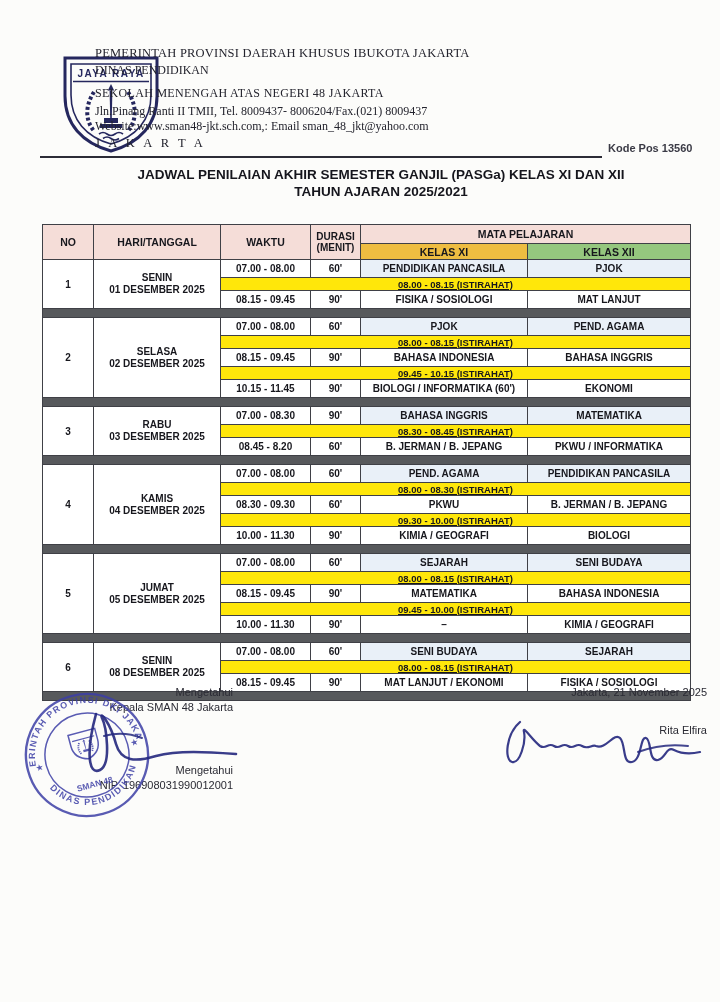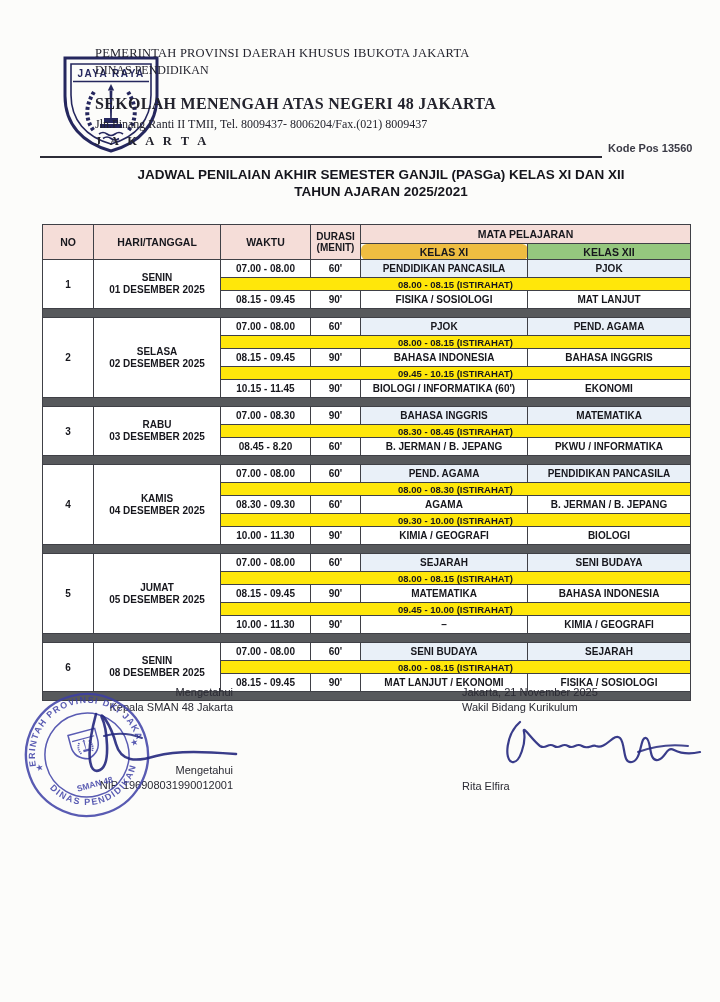--- a/index.html
+++ b/index.html
@@ -4,51 +4,51 @@
 <style>
   html,body{margin:0;padding:0;background:#e8e8e6;}
   .page{position:relative;width:720px;height:1002px;margin:0 auto;background:#fcfcfa;overflow:hidden;
         font-family:"Liberation Sans",sans-serif;color:#1b1b22;}
   
   .emblem{position:absolute;left:60px;top:54px;width:102px;height:100px;color:var(--emblem-navy,#25275e);}
   .lh{position:absolute;left:95px;right:85px;top:46px;text-align:left;
       font-family:"Liberation Serif",serif;color:#23232d;line-height:1.25;}
   .lh1{font-size:12.5px;letter-spacing:.2px;}
   .lh2{font-size:12px;margin-top:1px;}
-  .lh3{font-size:16px;font-weight:bold;letter-spacing:.3px;margin-top:16px;}
+  .lh3{font-size:12px;font-weight:normal;letter-spacing:.3px;margin-top:8px;}
   .lh4{font-size:12px;margin-top:3px;}
   .lh5{font-size:12px;}
-  .lh6{font-size:12.5px;font-weight:bold;letter-spacing:3px;margin-top:2px;}
+  .lh6{font-size:12.5px;font-weight:normal;letter-spacing:3px;margin-top:2px;}
   .rule{position:absolute;left:40px;top:156px;width:562px;height:2px;background:#2c2c36;}
   .kodepos{position:absolute;left:608px;top:142px;width:140px;white-space:nowrap;
            font-size:11px;font-weight:bold;color:#3a3a45;}
   
   .title{position:absolute;left:0;right:0;top:166px;text-align:center;
          font-size:13.5px;font-weight:bold;line-height:17px;color:#15151c;padding-left:42px;}
   
   .tblwrap{position:absolute;left:42px;top:212px;margin-top:12px;}
   table{border-collapse:collapse;table-layout:fixed;width:648px;}
   td,th{border:1px solid var(--table-border,#3f4046);padding:0 2px;text-align:center;
         vertical-align:middle;font-size:10px;font-weight:bold;color:#17171d;overflow:hidden;white-space:nowrap;}
   thead th{background:var(--header-pink,#f5ddd8);font-size:10.5px;}
   thead tr:nth-child(1) th{height:18px;}
   thead tr:nth-child(2) th{height:15px;}
-  th.hdr-xi{background:var(--class-xi-amber,#eebd41);border-radius:6px;}
+  th.hdr-xi{background:var(--class-xi-amber,#eebd41);}
   th.hdr-xii{background:var(--class-xii-green,#95c77e);}
   .dur-hdr{font-size:10px;line-height:11px;}
   .row-exam td{height:17px;background:#fff;}
   td.hl{background:var(--first-row-blue,#e9f0f8);}
-  .row-break td{height:12px;background:var(--break-yellow,#ffe70a);font-size:9.5px;}
+  .row-break td{height:12px;background:var(--break-yellow,#ffe70a);font-size:9.5px;text-decoration:underline;}
   .row-sep td{height:8px;background:var(--separator-gray,#57595c);}
   .day-name,.day-date{font-size:10px;line-height:12px;}
   
   .sigL{position:absolute;left:48px;top:685px;width:185px;text-align:right;font-size:11px;line-height:15px;color:#2a2a33;}
   .sigL .name{margin-top:48px;}
-  .sigR{position:absolute;left:462px;top:685px;width:245px;text-align:left;font-size:11px;line-height:15px;color:#2a2a33;}
-  .sigR .name{margin-top:64px;}
+  .sigR{position:absolute;left:462px;top:685px;width:245px;text-align:right;font-size:11px;line-height:15px;color:#2a2a33;}
+  .sigR .name{margin-top:23px;}
   .stamp{position:absolute;left:12px;top:686px;width:150px;height:138px;color:var(--stamp-blue,#3d3fa6);opacity:.85;}
   .ink{color:var(--ink-navy,#23277d);position:absolute;}
   .inkL{left:58px;top:696px;width:200px;height:100px;}
   .inkR{left:488px;top:712px;width:225px;height:62px;}
 </style>
 </head>
 <body>
 
 <div class="page">
 
@@ -65,20 +65,21 @@
     <path d="M67,38 C76,52 76,66 67,77" fill="none" stroke="currentColor" stroke-width="4" stroke-dasharray="3,2.4"></path>
     <path d="M38,80 q4,-3 8,0 q4,3 8,0 q4,-3 8,0" fill="none" stroke="currentColor" stroke-width="1.6"></path>
     <path d="M42,84.5 q4,-3 8,0 q4,3 8,0" fill="none" stroke="currentColor" stroke-width="1.6"></path>
   </svg>
 
   <div class="lh">
     <div class="lh1">PEMERINTAH PROVINSI DAERAH KHUSUS IBUKOTA JAKARTA</div>
     <div class="lh2">DINAS PENDIDIKAN</div>
     <div class="lh3">SEKOLAH MENENGAH ATAS NEGERI 48 JAKARTA</div>
     <div class="lh4">Jln.Pinang Ranti II TMII, Tel. 8009437- 8006204/Fax.(021) 8009437</div>
+    <div class="lh5">Website:www.sman48-jkt.sch.com,: Email sman_48_jkt@yahoo.com</div>
     <div class="lh6">J A K A R T A</div>
   </div>
   <div class="rule"></div>
   <div class="kodepos">Kode Pos 13560</div>
 
   <div class="title">
     <div>JADWAL PENILAIAN AKHIR SEMESTER GANJIL (PASGa) KELAS XI DAN XII</div>
     <div>TAHUN AJARAN 2025/2021</div>
   </div>
 
@@ -209,21 +210,21 @@
             <td>60'</td>
             <td class="hl">PEND. AGAMA</td>
             <td class="hl">PENDIDIKAN PANCASILA</td>
           </tr>
           <tr class="row-break">
             <td colspan="4">08.00 - 08.30 (ISTIRAHAT)</td>
           </tr>
           <tr class="row-exam">
             <td>08.30 - 09.30</td>
             <td>60'</td>
-            <td>AGAMA</td>
+            <td>PKWU</td>
             <td>B. JERMAN / B. JEPANG</td>
           </tr>
           <tr class="row-break">
             <td colspan="4">09.30 - 10.00 (ISTIRAHAT)</td>
           </tr>
           <tr class="row-exam">
             <td>10.00 - 11.30</td>
             <td>90'</td>
             <td>KIMIA / GEOGRAFI</td>
             <td>BIOLOGI</td>
@@ -302,21 +303,20 @@
 
   <div class="sigL">
     <div>Mengetahui</div>
     <div>Kepala SMAN 48 Jakarta</div>
     <div class="name">Mengetahui</div>
     <div>NIP. 196908031990012001</div>
   </div>
 
   <div class="sigR">
     <div>Jakarta, 21 November 2025</div>
-    <div>Wakil Bidang Kurikulum</div>
     <div class="name">Rita Elfira</div>
   </div>
 
   <svg class="stamp" viewBox="0 0 150 138">
     <g transform="rotate(-15 75 69)">
       <circle cx="75" cy="69" r="61" fill="none" stroke="currentColor" stroke-width="2.4"></circle>
       <circle cx="75" cy="69" r="42" fill="none" stroke="currentColor" stroke-width="1.5"></circle>
       <defs>
         <path id="arcTop" d="M23,69 A52,52 0 0 1 127,69" fill="none"></path>
         <path id="arcBot" d="M25,69 A50,50 0 0 0 125,69" fill="none"></path>

